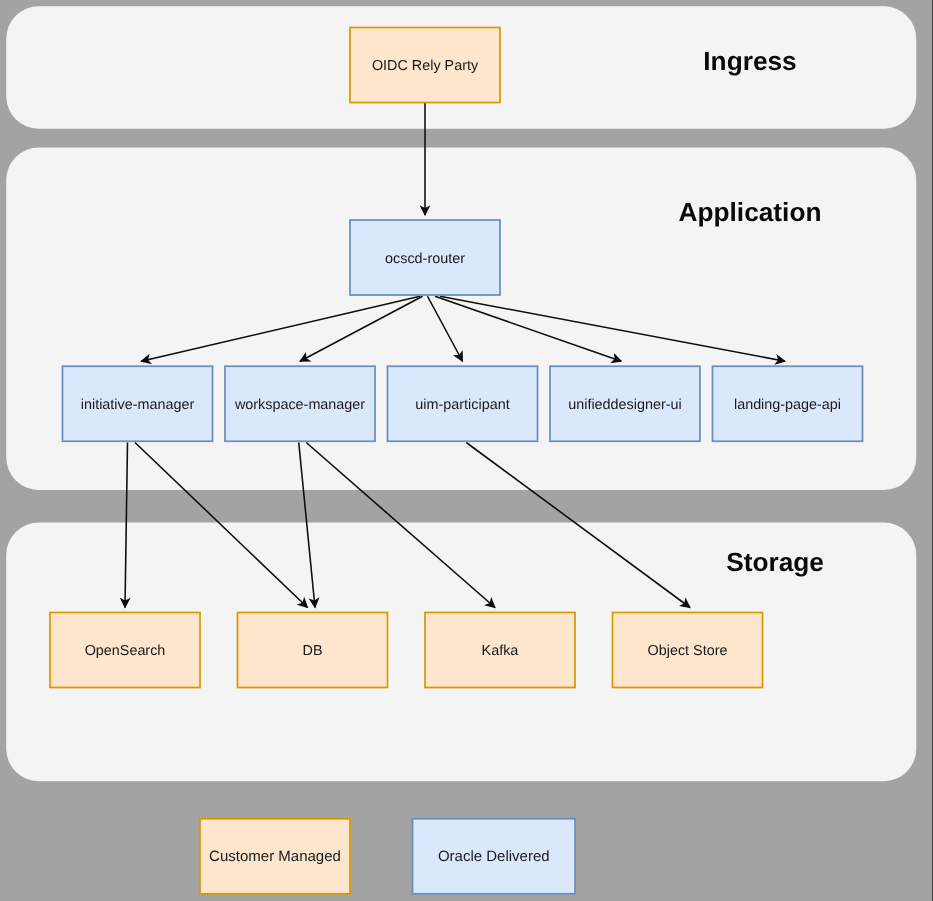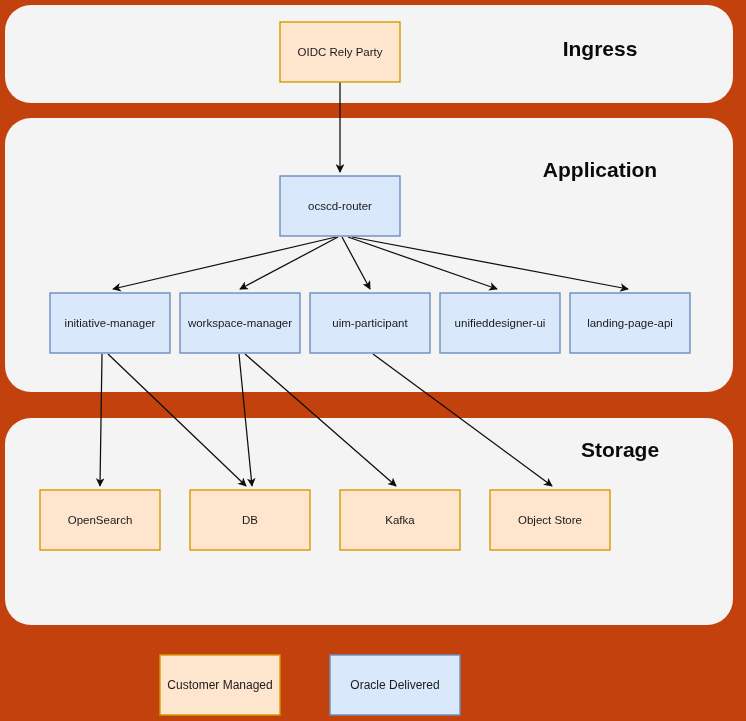--- a/index.html
+++ b/index.html
@@ -1,17 +1,17 @@
 <!DOCTYPE html>
 <html><head>
 <meta charset="utf-8">
 <style>
   html,body{margin:0;padding:0;background:#000;}
   body{width:746px;height:721px;overflow:hidden;font-family:"Liberation Sans",sans-serif;}
-  #stage{position:relative;width:746px;height:721px;background:#c2410c;}
+  #stage{position:relative;width:746px;height:721px;background:#a3a3a3;}
   svg#diagram{position:absolute;top:0;left:0;width:746px;height:721px;display:block;}
   .panel{fill:#f4f4f4;stroke:none;}
   .panel-title{font-family:"Liberation Sans",sans-serif;font-size:21px;font-weight:bold;fill:#0a0a0a;text-anchor:middle;}
   .node-rect-orange{fill:#fde5ce;stroke:#d79b00;stroke-width:1.4;}
   .node-rect-blue{fill:#dae8fc;stroke:#6c8ebf;stroke-width:1.4;}
   .node-label{font-family:"Liberation Sans",sans-serif;font-size:11.5px;fill:#1a1a1a;text-anchor:middle;dominant-baseline:middle;}
   .node-label.big{font-size:12px;}
   .edge{stroke:#0d0d0d;stroke-width:1.25;fill:none;}
   .edge-head{fill:#0d0d0d;stroke:none;}
 </style>

